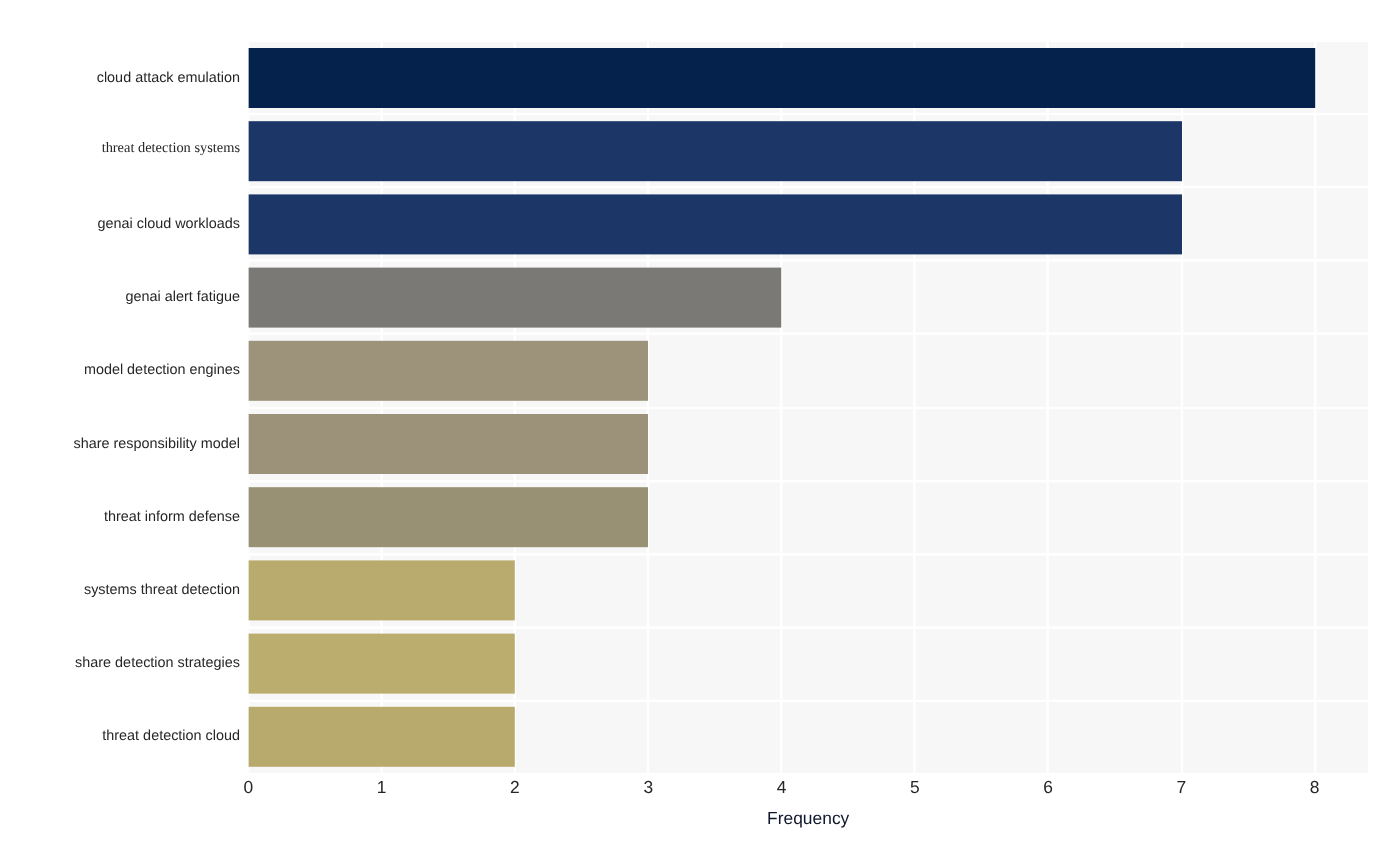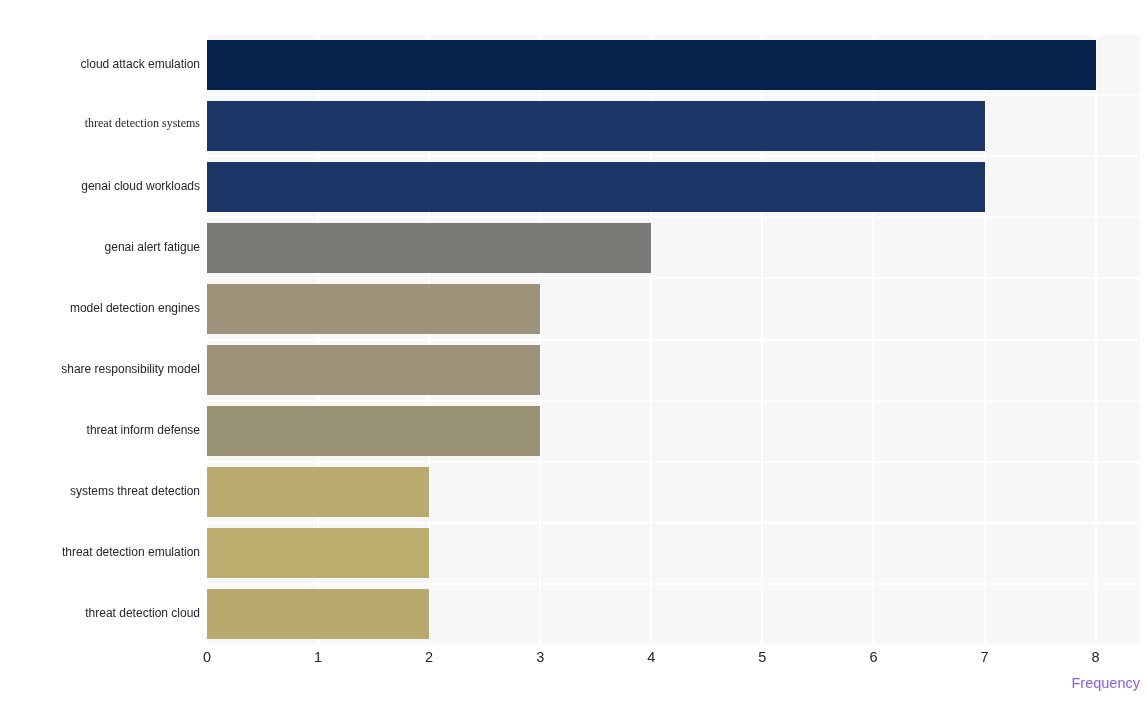--- a/index.html
+++ b/index.html
@@ -105,23 +105,23 @@
     color: #262626;
     line-height: 1;
     white-space: nowrap;
   }
 
   #x-axis-title {
     position: absolute;
     left: 207px;
     top: 675px;
     width: 933px;
-    text-align: right;
+    text-align: center;
     font-size: 14.5px;
-    color: #8b5cf6;
+    color: #0f172a;
     white-space: nowrap;
   }
 </style>
 </head>
 <body>
 
 <div id="chart-root">
 
 
   <div id="plot-area">
@@ -165,21 +165,21 @@
 
   <div id="y-labels">
       <div class="ytick" style="top: 23.55px;">cloud attack emulation</div>
       <div class="ytick" style="top: 83px; font-family: Liberation Serif, serif;">threat detection systems</div>
       <div class="ytick" style="top: 145.75px;">genai cloud workloads</div>
       <div class="ytick" style="top: 206.85px;">genai alert fatigue</div>
       <div class="ytick" style="top: 267.95px;">model detection engines</div>
       <div class="ytick" style="top: 329.05px;">share responsibility model</div>
       <div class="ytick" style="top: 390.15px; padding-left: 32px;">threat inform defense</div>
       <div class="ytick" style="top: 451.25px;">systems threat detection</div>
-      <div class="ytick" style="top: 512.35px;">threat detection emulation</div>
+      <div class="ytick" style="top: 512.35px;">share detection strategies</div>
       <div class="ytick" style="top: 573.45px;">threat detection cloud</div>
     </div>
 
   <div id="x-labels">
       <div class="xtick" style="left: 207px;">0</div>
       <div class="xtick" style="left: 318.071px;">1</div>
       <div class="xtick" style="left: 429.143px;">2</div>
       <div class="xtick" style="left: 540.214px;">3</div>
       <div class="xtick" style="left: 651.286px;">4</div>
       <div class="xtick" style="left: 762.357px;">5</div>

